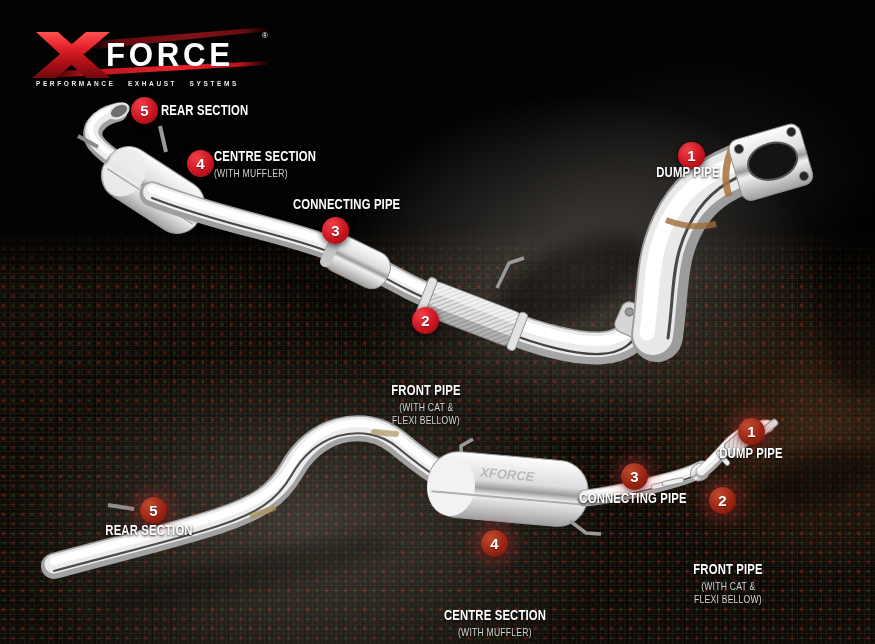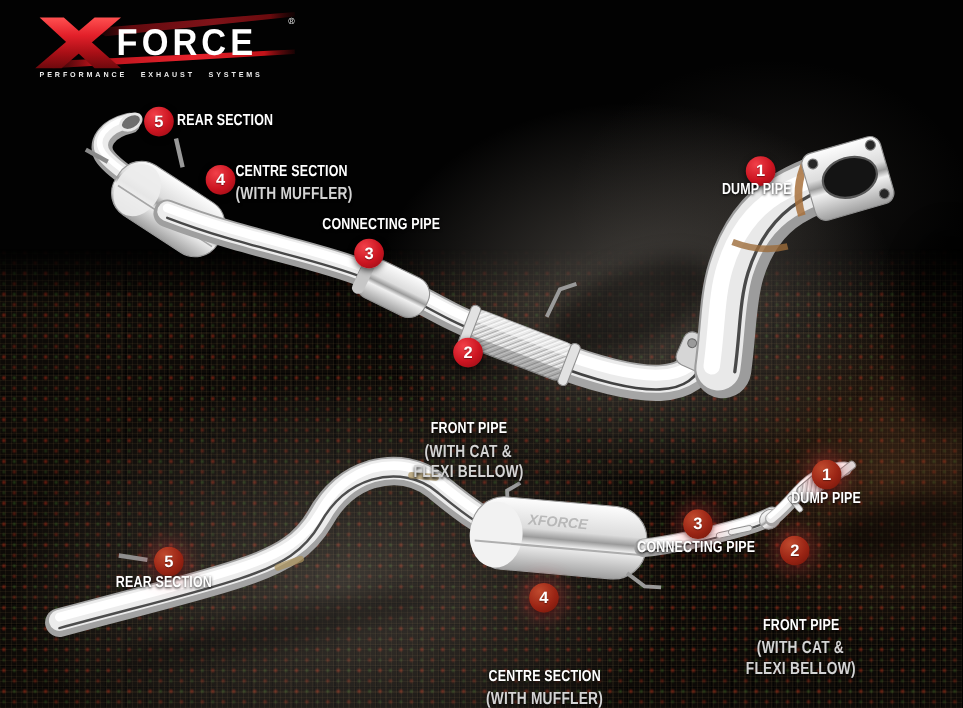--- a/index.html
+++ b/index.html
@@ -50,25 +50,25 @@
   
   .plabel{
     position:absolute;z-index:6;color:#fff;font-weight:bold;
     font-size:14.5px;line-height:1.05;white-space:nowrap;
     text-shadow:0 1px 3px rgba(0,0,0,.95);letter-spacing:.2px;
   }
   .plabel .cond{display:inline-block;transform:scaleX(.78);transform-origin:left center;}
   .plabel.center{transform:translateX(-50%);text-align:center;margin-top:46px;}
   .plabel.center .cond{transform-origin:center;}
   .plabel .sub{
-    display:block;font-size:16px;font-weight:bold;color:#d4d4d4;
+    display:block;font-size:11px;font-weight:normal;color:#d4d4d4;
     margin-top:3px;letter-spacing:.3px;line-height:1.2;
   }
   
-  .logo{position:absolute;left:22px;top:4px;width:252px;height:72px;z-index:8;}
+  .logo{position:absolute;left:22px;top:20px;width:252px;height:72px;z-index:8;}
   .logo svg{position:absolute;inset:0;overflow:visible;}
 </style>
 </head>
 <body>
 
 <div class="stage">
 
   <div class="texture"></div>
   <div class="smoke"></div>
 

